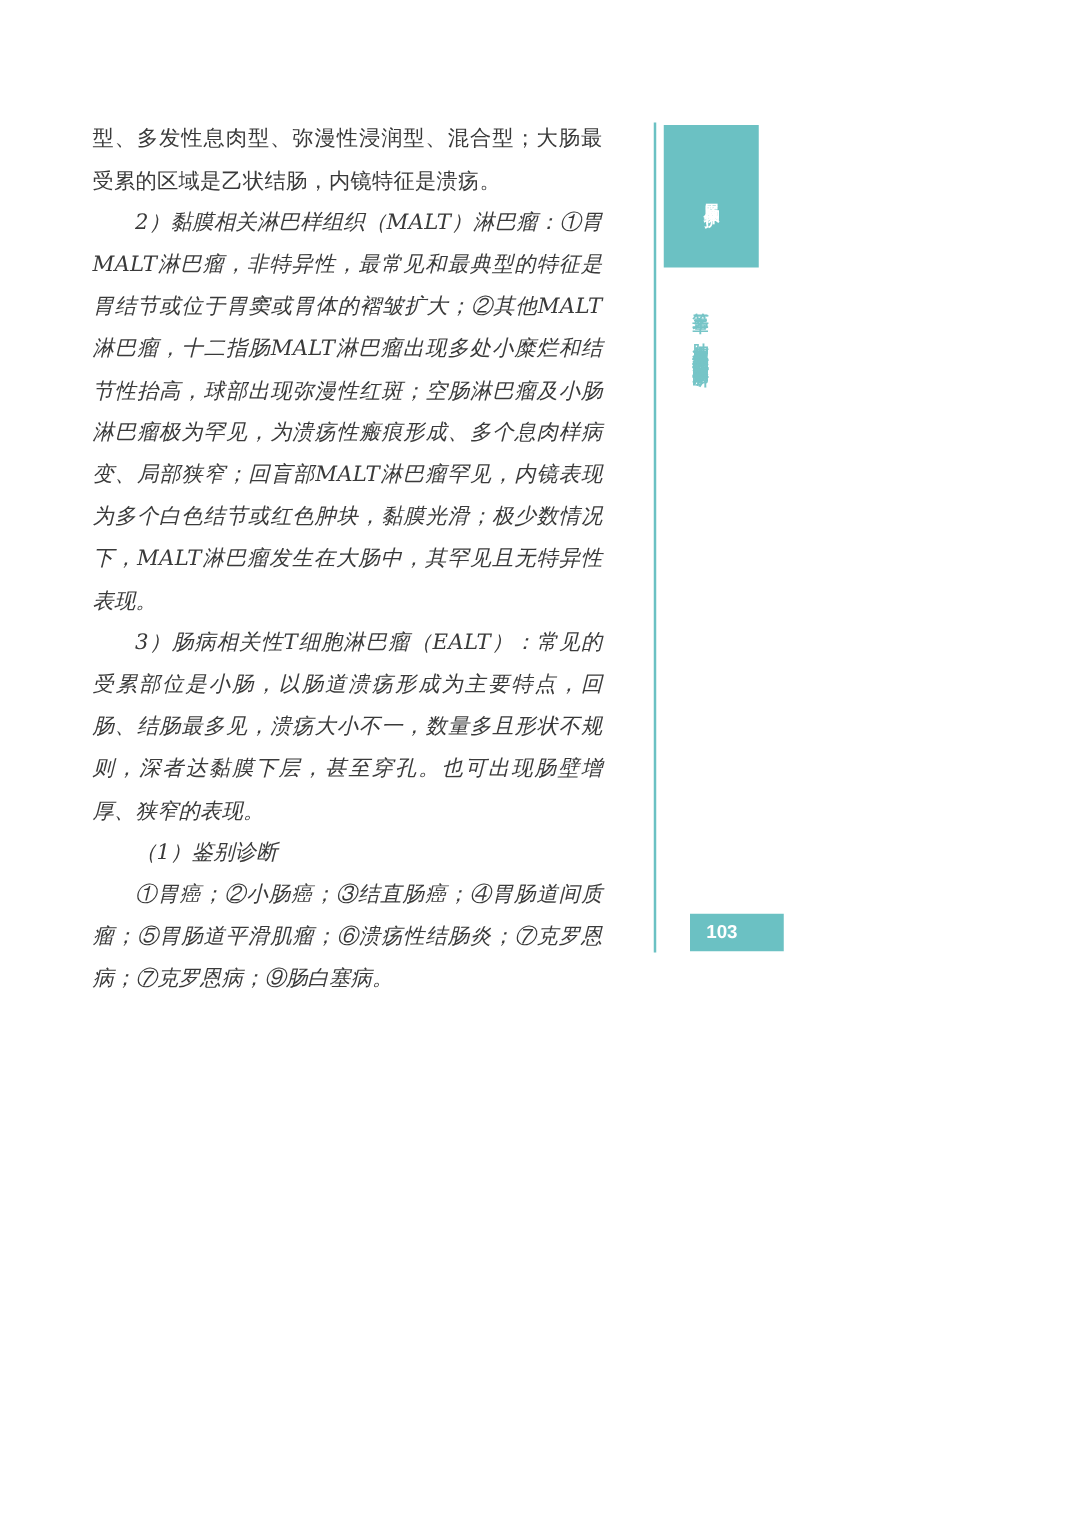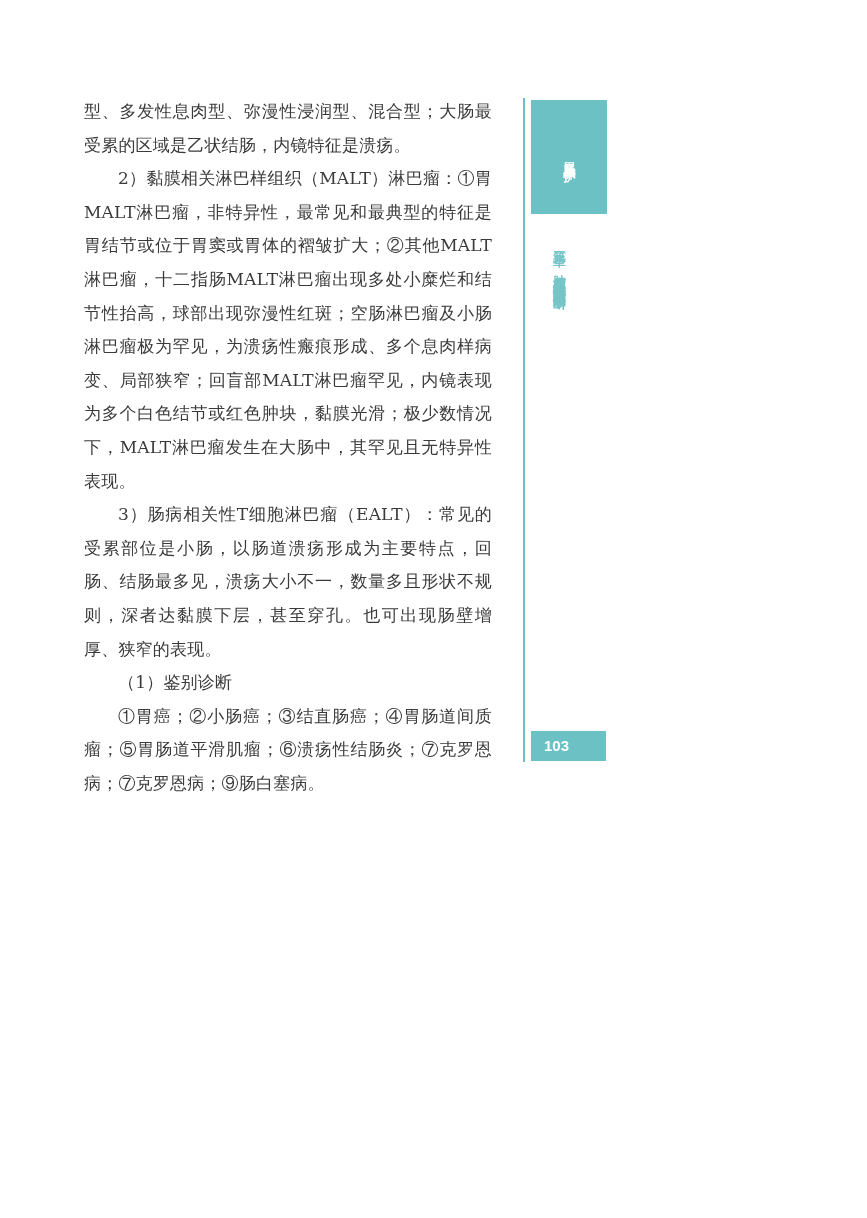--- a/index.html
+++ b/index.html
@@ -7,29 +7,29 @@
     width: 867px; height: 1218px;
     background: #ffffff;
     position: relative;
     overflow: hidden;
     font-family: "DejaVu Serif", "Liberation Serif", serif;
   }
 
   
   .text-block {
     position: absolute;
-    left: 84px; top: 95px;
+    left: 74px; top: 95px;
     width: 408px;
     font-size: 17px;
     line-height: 33.6px;
     color: #3a3a3a;
     letter-spacing: 0.2px;
   }
   .para { text-align: justify; text-justify: inter-character; margin: 0; }
-  .para.indent { text-indent: 2em; }
+  .para.indent { text-indent: 2em; font-style: italic; }
 
   
   .side-rule {
     position: absolute;
     left: 523px; top: 98px;
     width: 2px; height: 664px;
   }
   .series-box {
     position: absolute;
     left: 531px; top: 100px;
@@ -83,15 +83,15 @@
 <div class="side-rule" style="background: rgb(107, 193, 195);"></div>
 
 <div class="series-box" style="background: rgb(107, 193, 195);">
   <span class="series-text">胃肠保护</span>
 </div>
 
 <div class="chapter" style="color: rgb(118, 197, 199);">
   <span class="chapter-number-text">第三章</span><span class="chapter-title-text">肿瘤相关胃肠损伤的诊断和鉴别诊断</span>
 </div>
 
-<div class="page-num-box" style="background: rgb(107, 193, 195);">
+<div class="page-num-box" style="background: rgb(107, 193, 195); margin-left: 21px;">
   <span>103</span>
 </div>
 
 </body></html>

